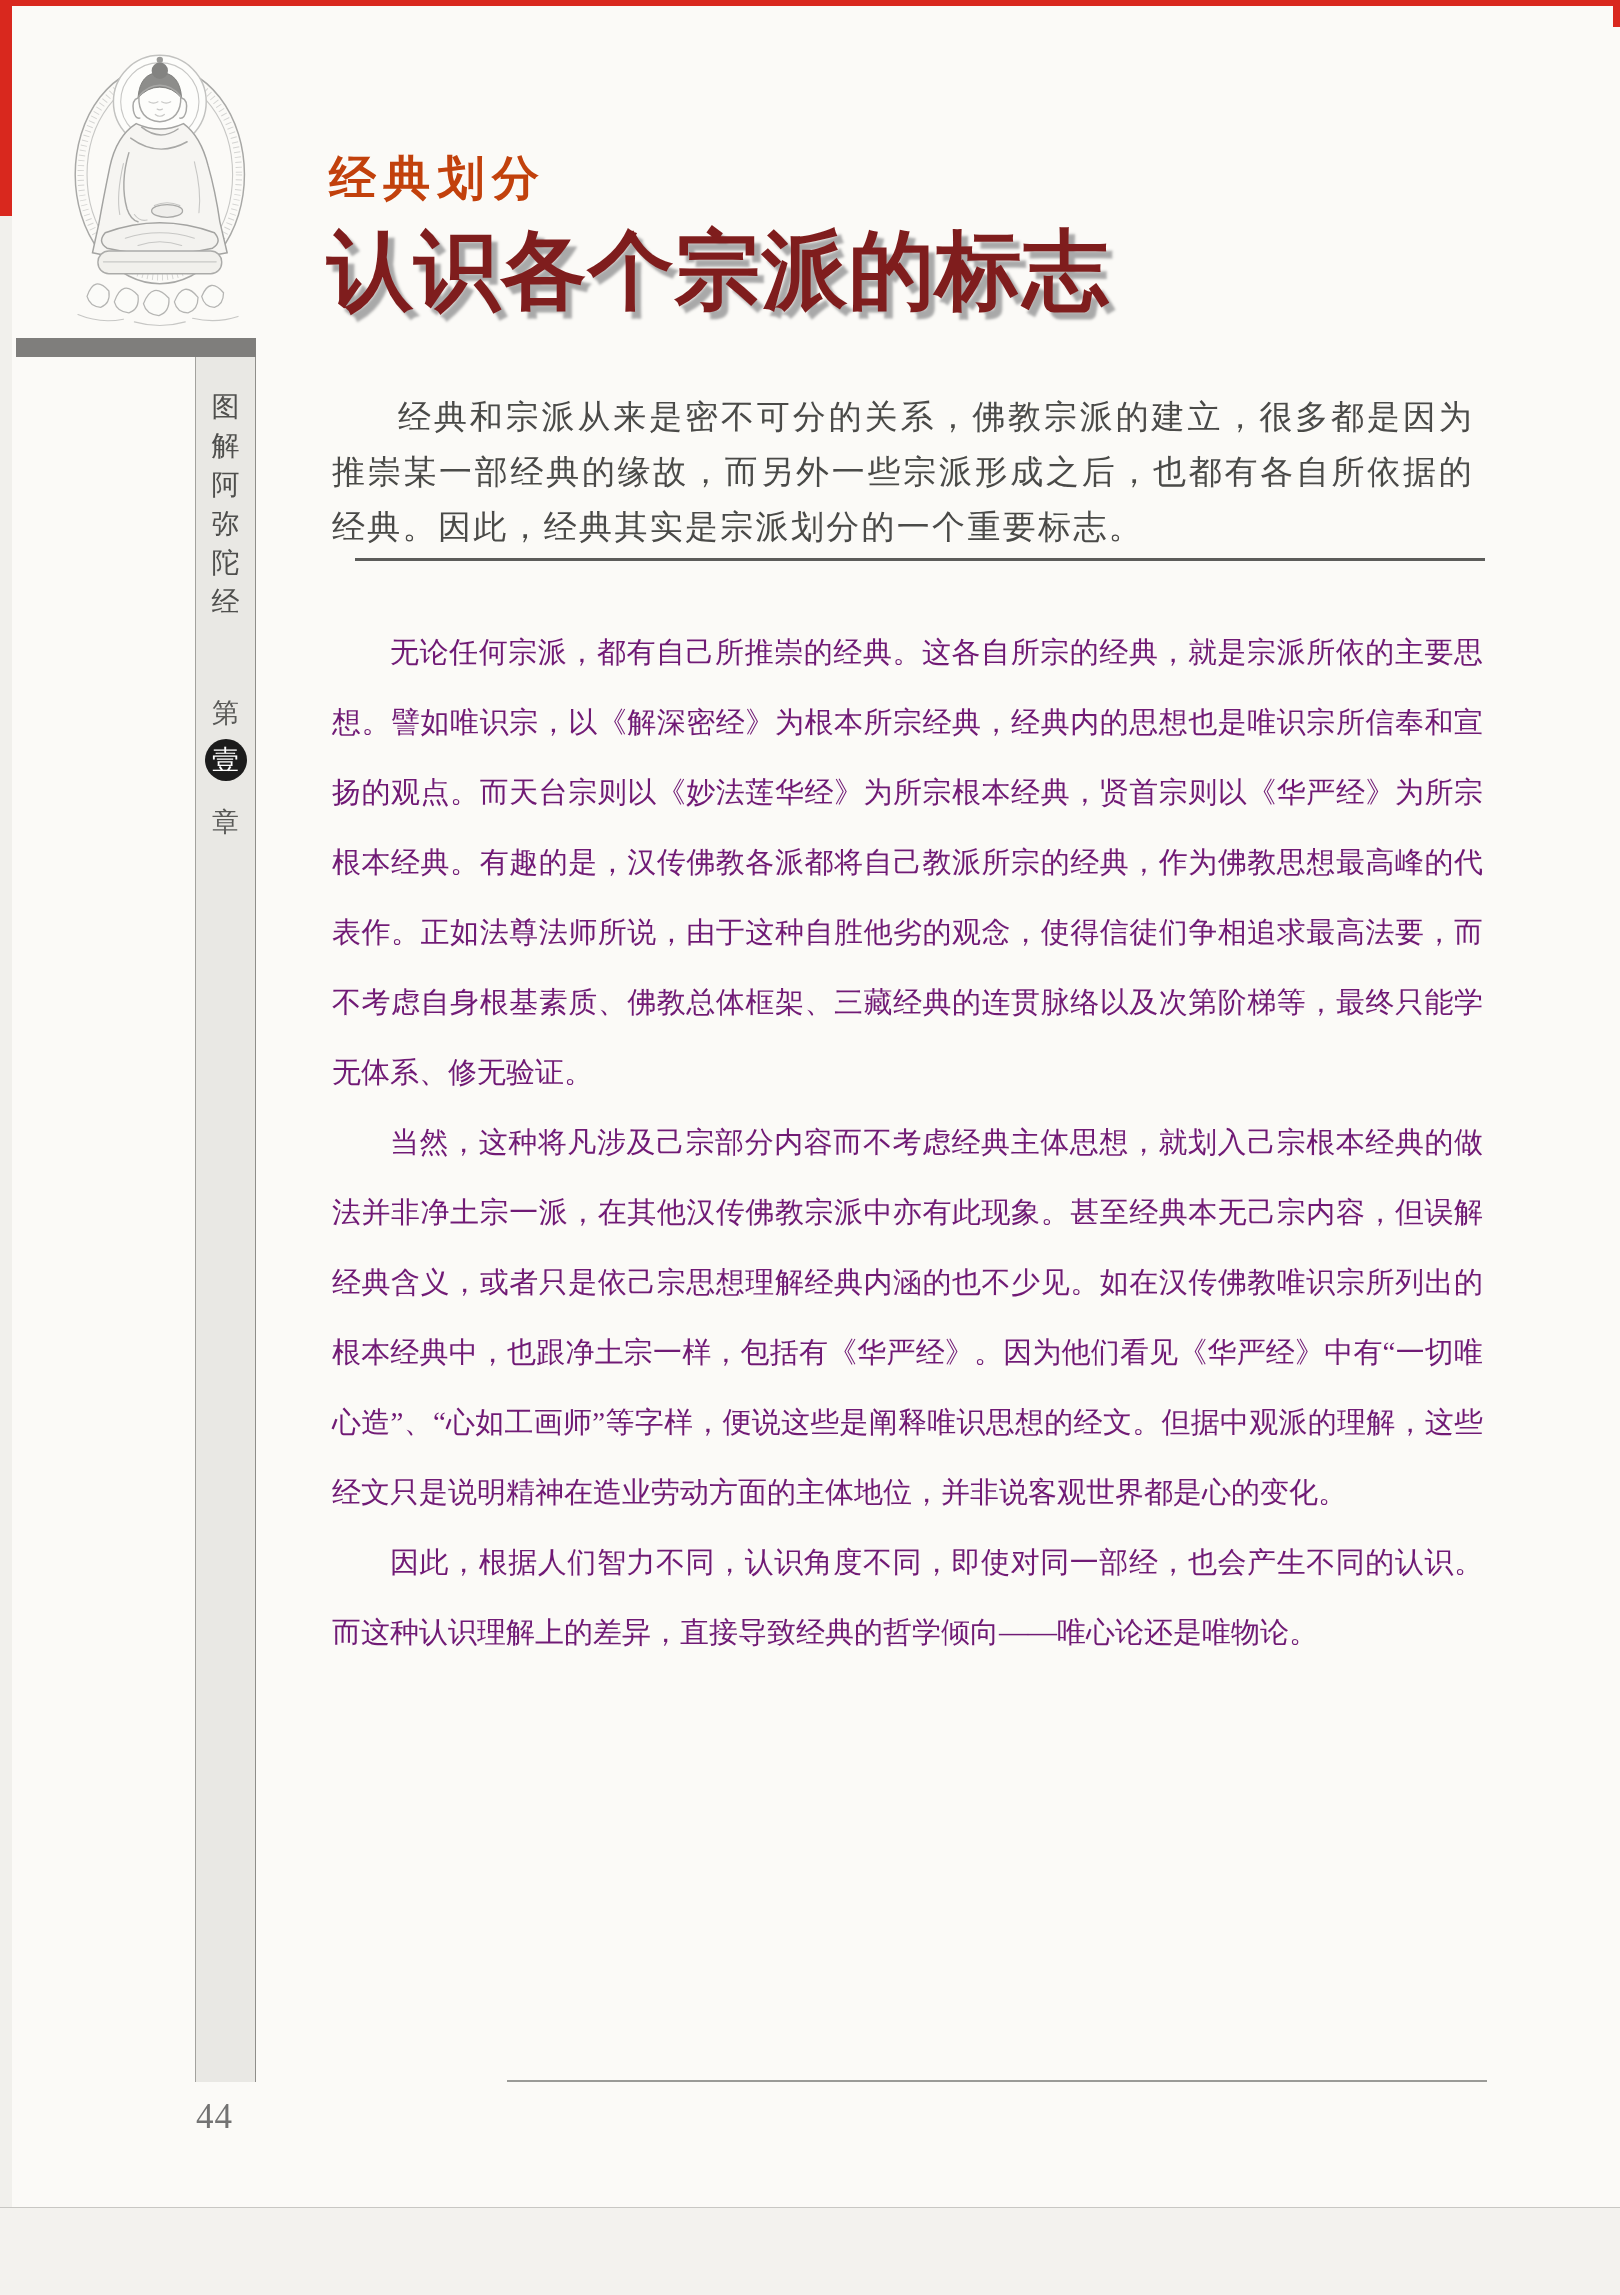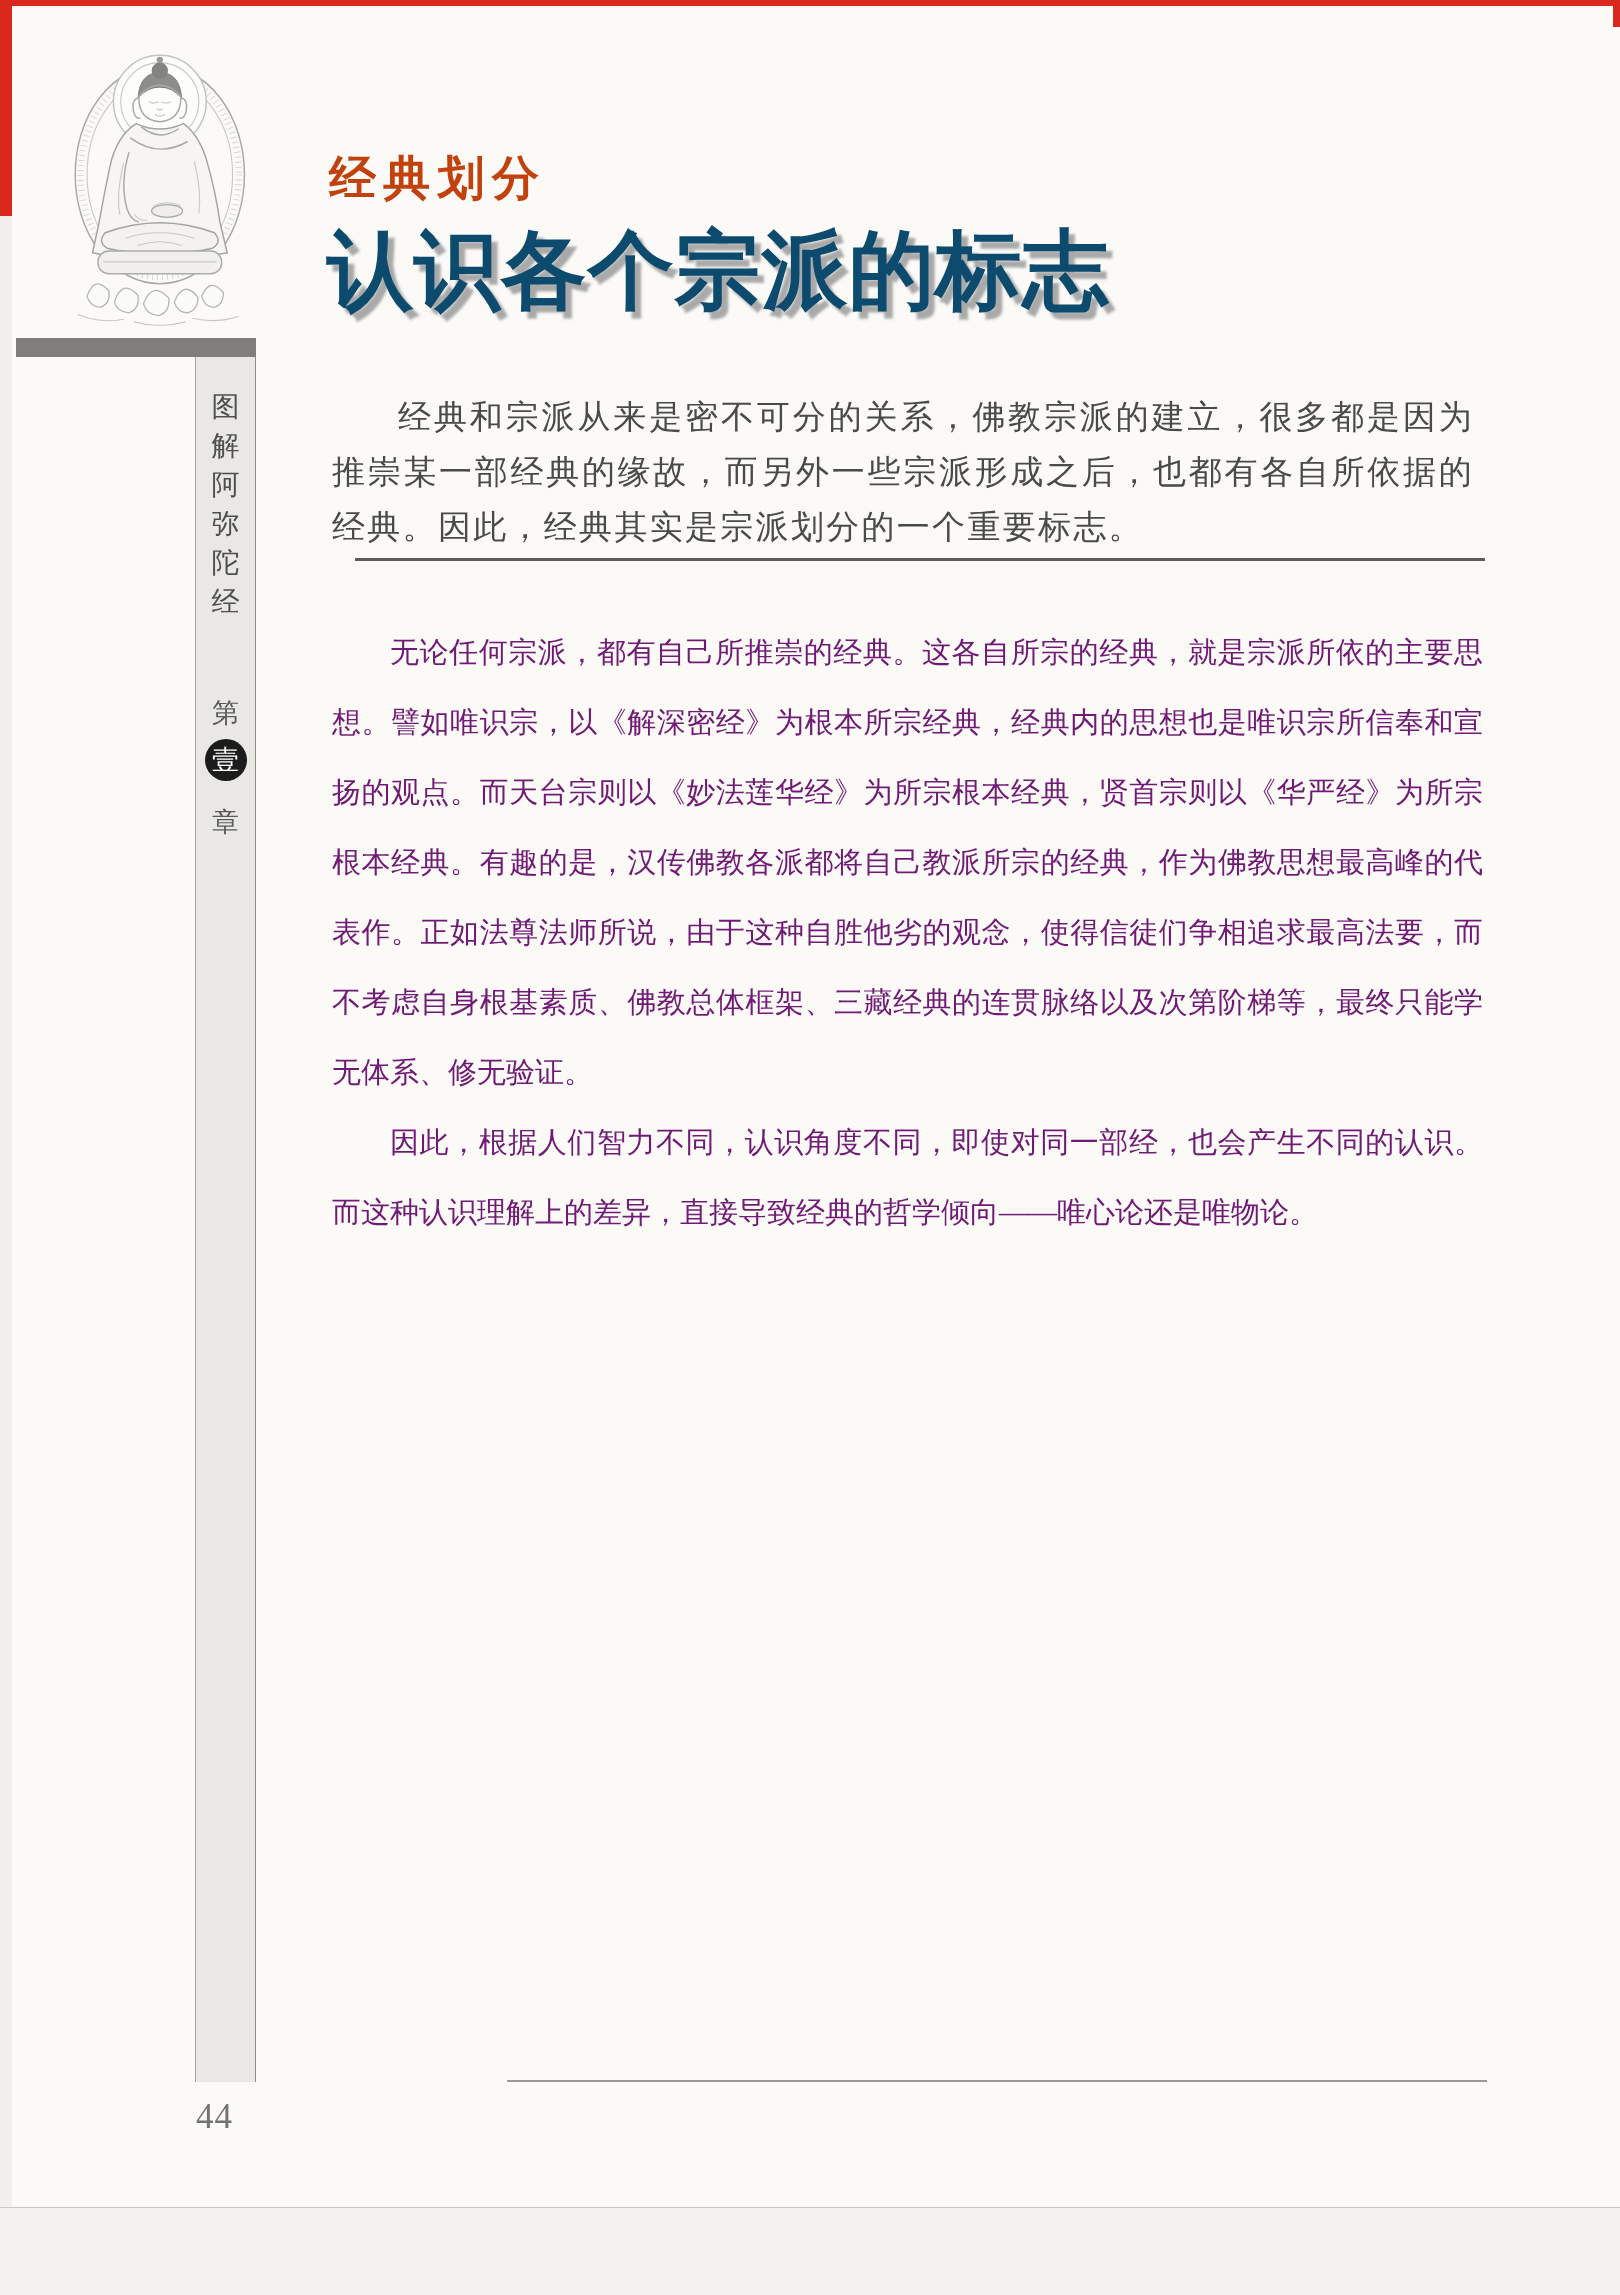--- a/index.html
+++ b/index.html
@@ -44,21 +44,21 @@
 
   
   .section-label{
     position:absolute;left:329px;top:147px;
     font-family:"Liberation Sans",sans-serif;font-weight:bold;
     font-size:47px;letter-spacing:7.3px;color:#c2410c;
   }
   .page-title{
     position:absolute;left:327px;top:213px;
     font-family:"Liberation Sans",sans-serif;font-weight:bold;
-    font-size:86px;letter-spacing:0.9px;color:#0c4a6e;
+    font-size:86px;letter-spacing:0.9px;color:#7f1d1d;
     text-shadow:6.4px 7.3px 2.7px #a9a9a9;
     white-space:nowrap;
   }
 
   
   .intro{
     position:absolute;left:332px;top:389px;width:1142px;
     font-size:33px;line-height:55px;letter-spacing:2.3px;
     color:#4a4a48;text-align:justify;text-indent:2em;
     font-family:"DejaVu Serif","Liberation Serif",serif;
@@ -157,20 +157,21 @@
   </div>
 
   <div class="section-label">经典划分</div>
   <h1 class="page-title" style="margin:0">认识各个宗派的标志</h1>
 
   <div class="intro">经典和宗派从来是密不可分的关系，佛教宗派的建立，很多都是因为推崇某一部经典的缘故，而另外一些宗派形成之后，也都有各自所依据的经典。因此，经典其实是宗派划分的一个重要标志。</div>
   <div class="intro-rule"></div>
 
   <div class="body-text">
     <p>无论任何宗派，都有自己所推崇的经典。这各自所宗的经典，就是宗派所依的主要思想。譬如唯识宗，以《解深密经》为根本所宗经典，经典内的思想也是唯识宗所信奉和宣扬的观点。而天台宗则以《妙法莲华经》为所宗根本经典，贤首宗则以《华严经》为所宗根本经典。有趣的是，汉传佛教各派都将自己教派所宗的经典，作为佛教思想最高峰的代表作。正如法尊法师所说，由于这种自胜他劣的观念，使得信徒们争相追求最高法要，而不考虑自身根基素质、佛教总体框架、三藏经典的连贯脉络以及次第阶梯等，最终只能学无体系、修无验证。</p>
+    <p>当然，这种将凡涉及己宗部分内容而不考虑经典主体思想，就划入己宗根本经典的做法并非净土宗一派，在其他汉传佛教宗派中亦有此现象。甚至经典本无己宗内容，但误解经典含义，或者只是依己宗思想理解经典内涵的也不少见。如在汉传佛教唯识宗所列出的根本经典中，也跟净土宗一样，包括有《华严经》。因为他们看见《华严经》中有“一切唯心造”、“心如工画师”等字样，便说这些是阐释唯识思想的经文。但据中观派的理解，这些经文只是说明精神在造业劳动方面的主体地位，并非说客观世界都是心的变化。</p>
     <p>因此，根据人们智力不同，认识角度不同，即使对同一部经，也会产生不同的认识。而这种认识理解上的差异，直接导致经典的哲学倾向——唯心论还是唯物论。</p>
   </div>
 
   <div class="content-bottom-rule"></div>
   <div class="page-number">44</div>
   <div class="scan-bottom"></div>
 
 </div>
 
 

